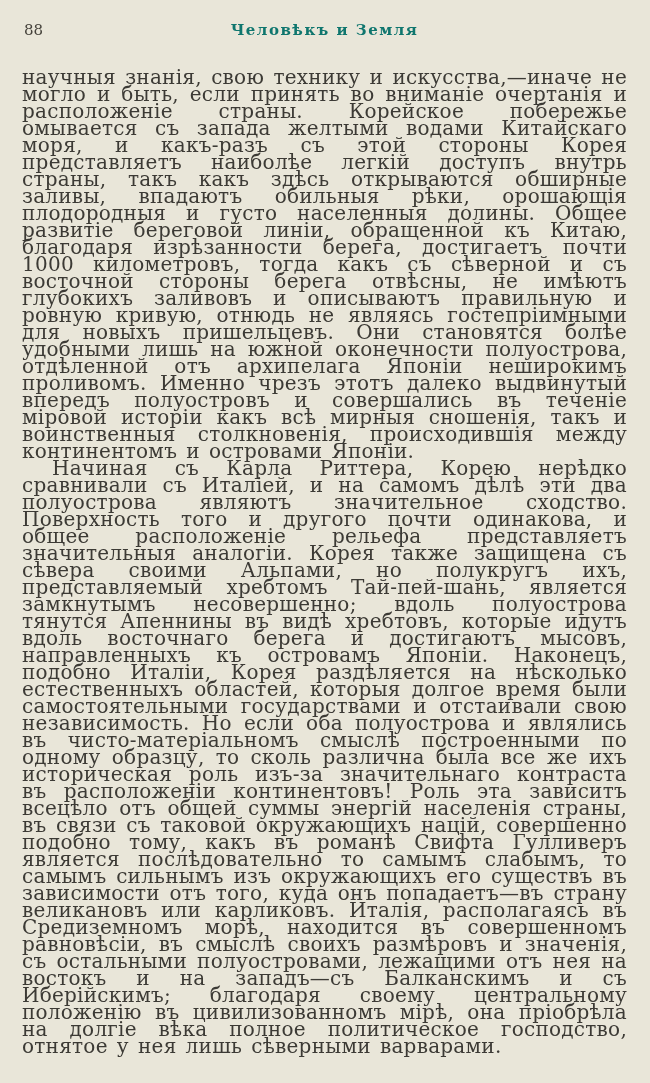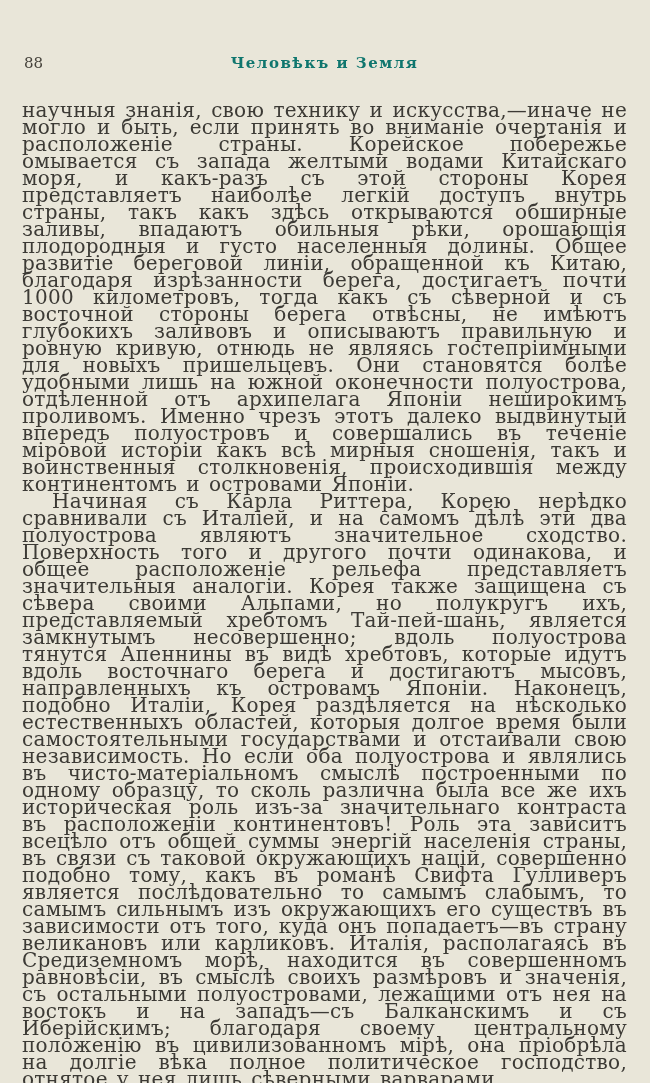--- a/index.html
+++ b/index.html
@@ -6,21 +6,21 @@
     margin: 0;
     padding: 0;
     background: #e9e6d9;
   }
   .page {
     position: relative;
     width: 650px;
     height: 1083px;
     box-sizing: border-box;
     background: #e9e6d9;
-    padding: 54px 23px 20px 22px;
+    padding: 21px 23px 20px 22px;
     font-family: "DejaVu Serif", serif;
     color: #3c3a35;
     overflow: hidden;
   }
   .page-header {
     position: relative;
     height: 22px;
     margin-bottom: 26px;
     font-size: 15px;
     color: #45423b;

